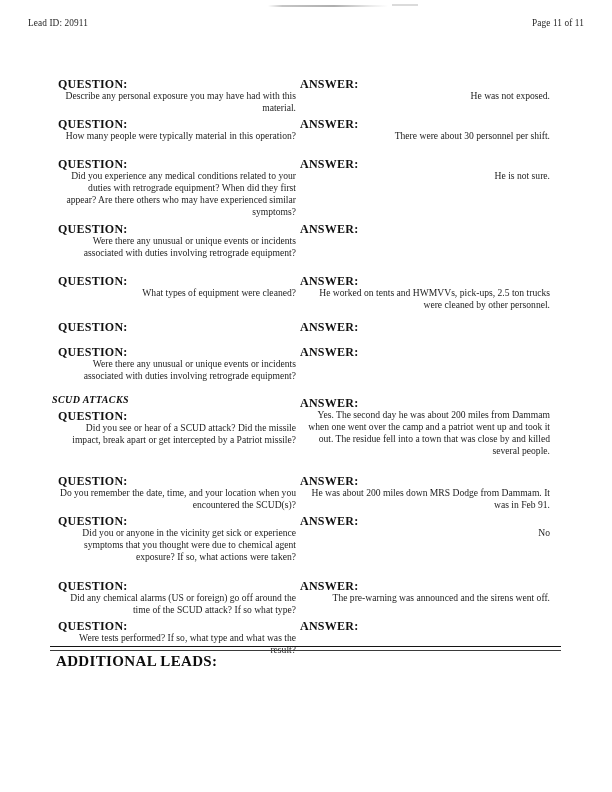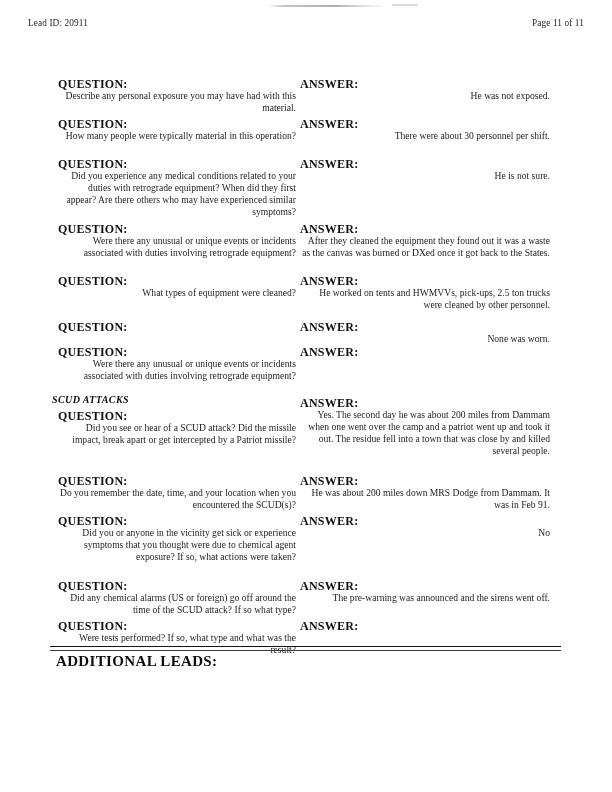--- a/index.html
+++ b/index.html
@@ -226,29 +226,27 @@
         <div class="qa-block" style="top: 40px;">
           <div class="qa-label">ANSWER:</div>
           <div class="qa-text">There were about 30 personnel per shift.</div>
         </div>
         <div class="qa-block" style="top: 80px;">
           <div class="qa-label">ANSWER:</div>
           <div class="qa-text">He is not sure.</div>
         </div>
         <div class="qa-block" style="top: 145px;">
           <div class="qa-label">ANSWER:</div>
-          <div class="qa-text">After they cleaned the equipment they found out it was a waste as the canvas was burned or DXed once it got back to the States.</div>
         </div>
         <div class="qa-block" style="top: 197px;">
           <div class="qa-label">ANSWER:</div>
           <div class="qa-text">He worked on tents and HWMVVs, pick-ups, 2.5 ton trucks were cleaned by other personnel.</div>
         </div>
         <div class="qa-block" style="top: 243px;">
           <div class="qa-label">ANSWER:</div>
-          <div class="qa-text">None was worn.</div>
         </div>
         <div class="qa-block" style="top: 268px;">
           <div class="qa-label">ANSWER:</div>
         </div>
         <div class="qa-block" style="top: 319px;">
           <div class="qa-label">ANSWER:</div>
           <div class="qa-text">Yes.  The second day he was about 200 miles from Dammam when one went over the camp and a patriot went up and took it out.  The residue fell into a town that was close by and killed several people.</div>
         </div>
         <div class="qa-block" style="top: 397px;">
           <div class="qa-label">ANSWER:</div>

